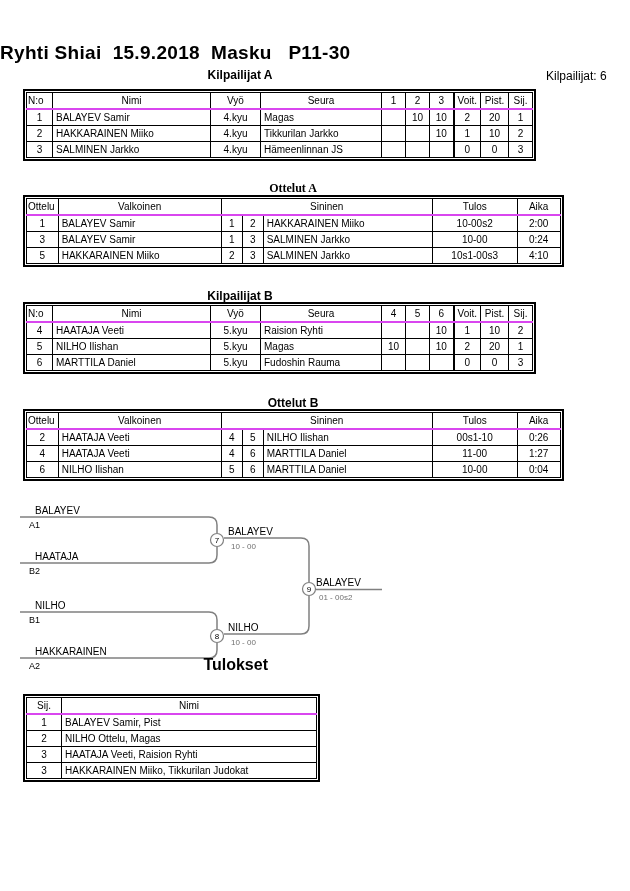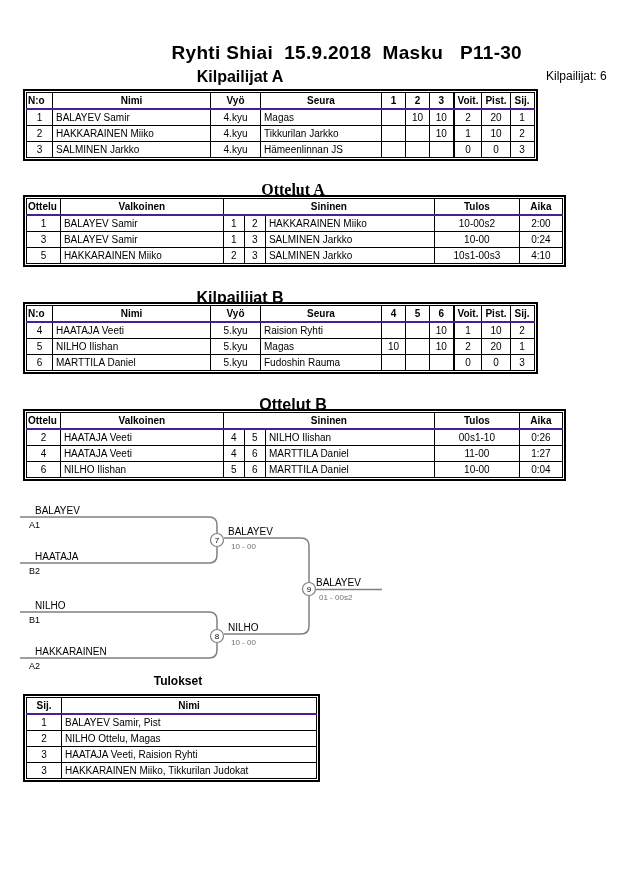--- a/index.html
+++ b/index.html
@@ -1,30 +1,30 @@
 <!DOCTYPE html>
 <html><head>
 <meta charset="utf-8">
 <style>
   html,body { margin:0; padding:0; }
   body {
     width:630px; height:891px; background:#ffffff; position:relative;
     font-family:"Liberation Sans", sans-serif; color:#000;
   }
   .abs { position:absolute; }
-  .doc-title { font-size:19px; font-weight:bold; text-align:right; white-space:pre; letter-spacing:.3px; }
-  .section-heading { font-size:16px; font-weight:bold; text-align:center; }
+  .doc-title { font-size:19px; font-weight:bold; text-align:left; white-space:pre; letter-spacing:.3px; }
+  .section-heading { font-size:12px; font-weight:bold; text-align:center; }
   .note { font-size:12px; }
   .tframe { position:absolute; border:2px solid #000; padding:1px; background:#fff; }
   table { border-collapse:collapse; table-layout:fixed; }
   th, td {
     border:1px solid #000; font-size:10px; line-height:1; height:15px;
     padding:0 3px; white-space:nowrap; overflow:hidden;
   }
-  thead th { font-weight:bold; border-bottom:2px solid #4c1d95; }
+  thead th { font-weight:normal; border-bottom:2px solid #d946ef; }
   .c { text-align:center; }
   .l { text-align:left; }
   .thickL { border-left:2px solid #000 !important; }
   .hdr-left { text-align:left; padding-left:1px; }
   svg text { font-family:"Liberation Sans", sans-serif; }
   .bk-name { font-size:10px; fill:#000; }
   .bk-seed { font-size:9px; fill:#000; }
   .bk-score { font-size:8px; fill:#707070; }
   .bk-num { font-size:8px; fill:#000; }
 </style>
@@ -312,21 +312,21 @@
   <text class="bk-num" x="289" y="97" text-anchor="middle">9</text>
 
   <text class="bk-name" x="208" y="40">BALAYEV</text>
   <text class="bk-score" x="211" y="54">10 - 00</text>
   <text class="bk-name" x="208" y="136">NILHO</text>
   <text class="bk-score" x="211" y="150">10 - 00</text>
   <text class="bk-name" x="296" y="91">BALAYEV</text>
   <text class="bk-score" x="299" y="105">01 - 00s2</text>
 </svg>
 
-<div class="abs section-heading" style="left:88px; top:674px; width:180px; font-size:12px;">Tulokset</div>
+<div class="abs section-heading" style="left:88px; top:656px; width:180px; font-size:16px;text-align:right;">Tulokset</div>
 
 <div class="tframe" style="left:23px; top:694px;">
   <table>
     <colgroup>
         <col style="width:35px">
         <col style="width:255px">
       </colgroup>
     <thead>
       <tr>
         <th class="c">Sij.</th>

